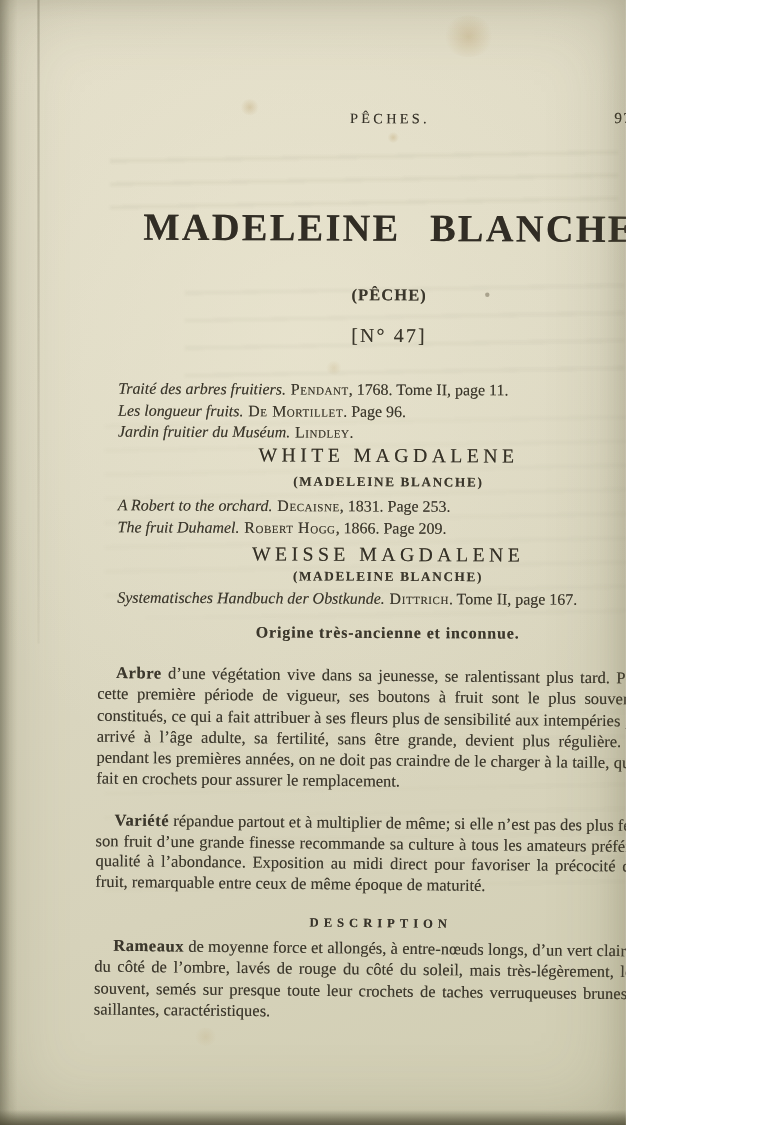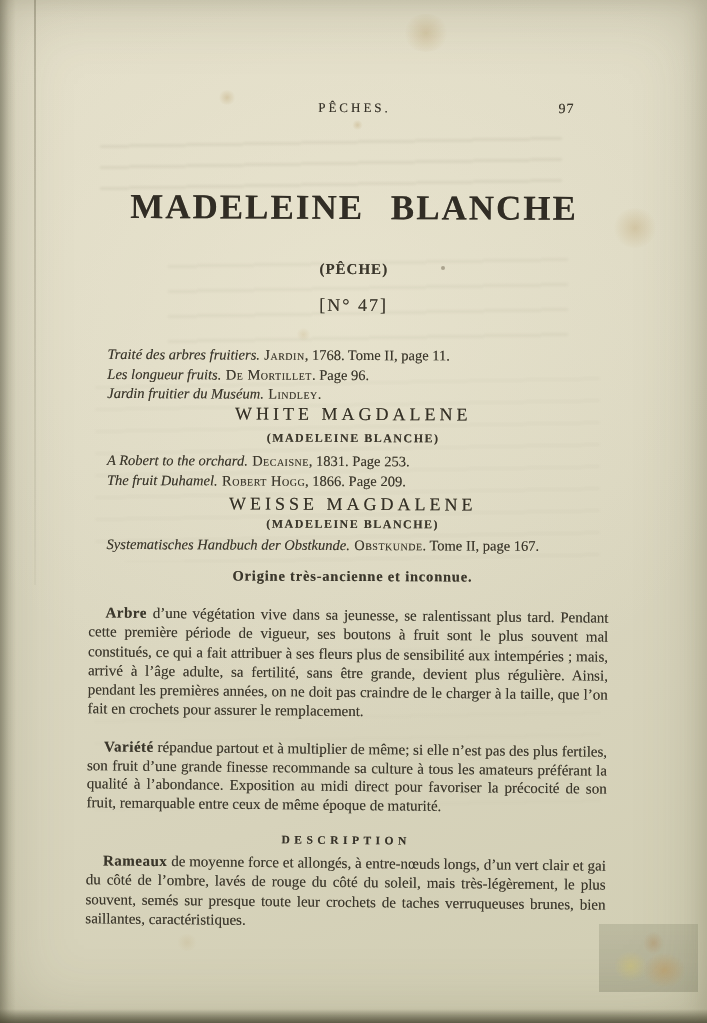--- a/index.html
+++ b/index.html
@@ -1,20 +1,20 @@
 <!DOCTYPE html>
 <html lang="fr"><head>
 <meta charset="utf-8">
 <style>
   html,body { margin:0; padding:0; }
   body { font-family: "Liberation Serif", serif; }
 
   .page {
     position: relative;
-    width: 707px; height: 1023px;
+    width: 569px; height: 1023px;
     overflow: hidden;
     background:
       radial-gradient(ellipse 90% 60% at 48% 30%, rgba(238,233,212,.55), rgba(238,233,212,0) 70%),
       linear-gradient(160deg, #e4dfca 0%, #ddd9c3 38%, #d7d3bb 72%, #d0cdb2 100%);
     color: #3b372c;
   }
   .page::after {
     content:""; position:absolute; inset:0; pointer-events:none;
     box-shadow: inset 0 0 70px rgba(95,90,62,.28), inset -6px 0 18px rgba(95,90,62,.15);
   }
@@ -117,38 +117,38 @@
     <header class="blk running">
       <span class="rh">PÊCHES.</span>
       <span class="pn">97</span>
     </header>
 
     <h1 class="blk title" style="margin:0;">MADELEINE BLANCHE</h1>
     <div class="blk subtitle">(PÊCHE)</div>
     <div class="blk num">[N° 47]</div>
 
     <div class="blk refs refs-fr">
-      <p style="margin:0" class="ref"><i class="it">Traité des arbres fruitiers.</i><span class="sc">Jardin</span><span>, 1768. Tome II, page 11.</span></p>
+      <p style="margin:0" class="ref"><i class="it">Traité des arbres fruitiers.</i><span class="sc">Pendant</span><span>, 1768. Tome II, page 11.</span></p>
       <p style="margin:0" class="ref"><i class="it">Les longueur fruits.</i><span class="sc">De Mortillet</span><span>. Page 96.</span></p>
       <p style="margin:0" class="ref"><i class="it">Jardin fruitier du Muséum.</i><span class="sc">Lindley</span><span>.</span></p>
     </div>
 
     <div class="blk syn-name en-name">WHITE MAGDALENE</div>
     <div class="blk syn-alias en-alias">(MADELEINE BLANCHE)</div>
 
     <div class="blk refs refs-en">
       <p style="margin:0" class="ref"><i class="it">A Robert to the orchard.</i><span class="sc">Decaisne</span><span>, 1831. Page 253.</span></p>
       <p style="margin:0" class="ref"><i class="it">The fruit Duhamel.</i><span class="sc">Robert Hogg</span><span>, 1866. Page 209.</span></p>
     </div>
 
     <div class="blk syn-name de-name">WEISSE MAGDALENE</div>
     <div class="blk syn-alias de-alias">(MADELEINE BLANCHE)</div>
 
     <div class="blk refs refs-de">
-      <p style="margin:0" class="ref"><i class="it">Systematisches Handbuch der Obstkunde.</i><span class="sc">Obstkunde</span><span>. Tome II, page 167.</span></p>
+      <p style="margin:0" class="ref"><i class="it">Systematisches Handbuch der Obstkunde.</i><span class="sc">Dittrich</span><span>. Tome II, page 167.</span></p>
     </div>
 
     <div class="blk origin">Origine très-ancienne et inconnue.</div>
 
     <div class="paras">
       <p class="body p-arbre"><b class="lead">Arbre</b><span> d’une végétation vive dans sa jeunesse, se ralentissant plus tard. Pendant cette première période de vigueur, ses boutons à fruit sont le plus souvent mal constitués, ce qui a fait attribuer à ses fleurs plus de sensibilité aux intempéries ; mais, arrivé à l’âge adulte, sa fertilité, sans être grande, devient plus régulière. Ainsi, pendant les premières années, on ne doit pas craindre de le charger à la taille, que l’on fait en crochets pour assurer le remplacement.</span></p>
 
       <p class="body p-variete"><b class="lead">Variété</b><span> répandue partout et à multiplier de même; si elle n’est pas des plus fertiles, son fruit d’une grande finesse recommande sa culture à tous les amateurs préférant la qualité à l’abondance. Exposition au midi direct pour favoriser la précocité de son fruit, remarquable entre ceux de même époque de maturité.</span></p>
 
       <div class="blk desc-head">DESCRIPTION</div>

